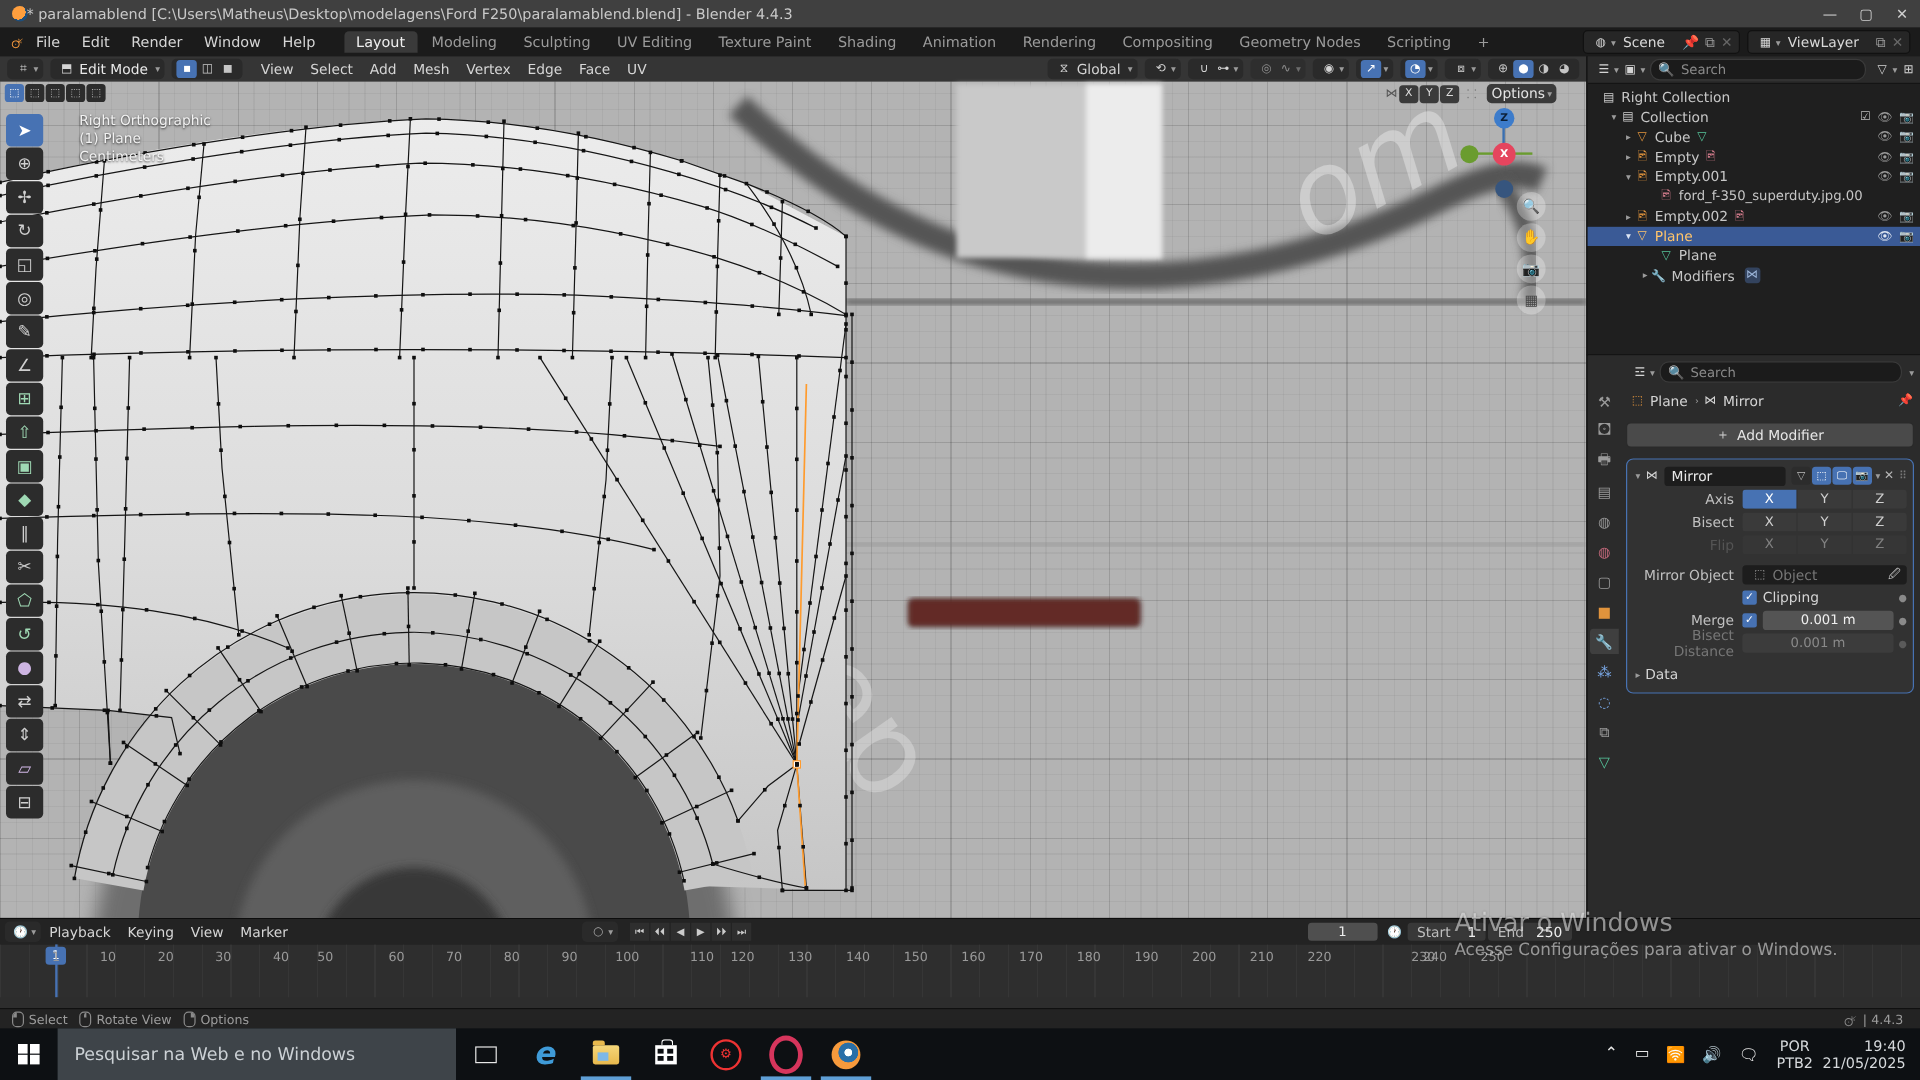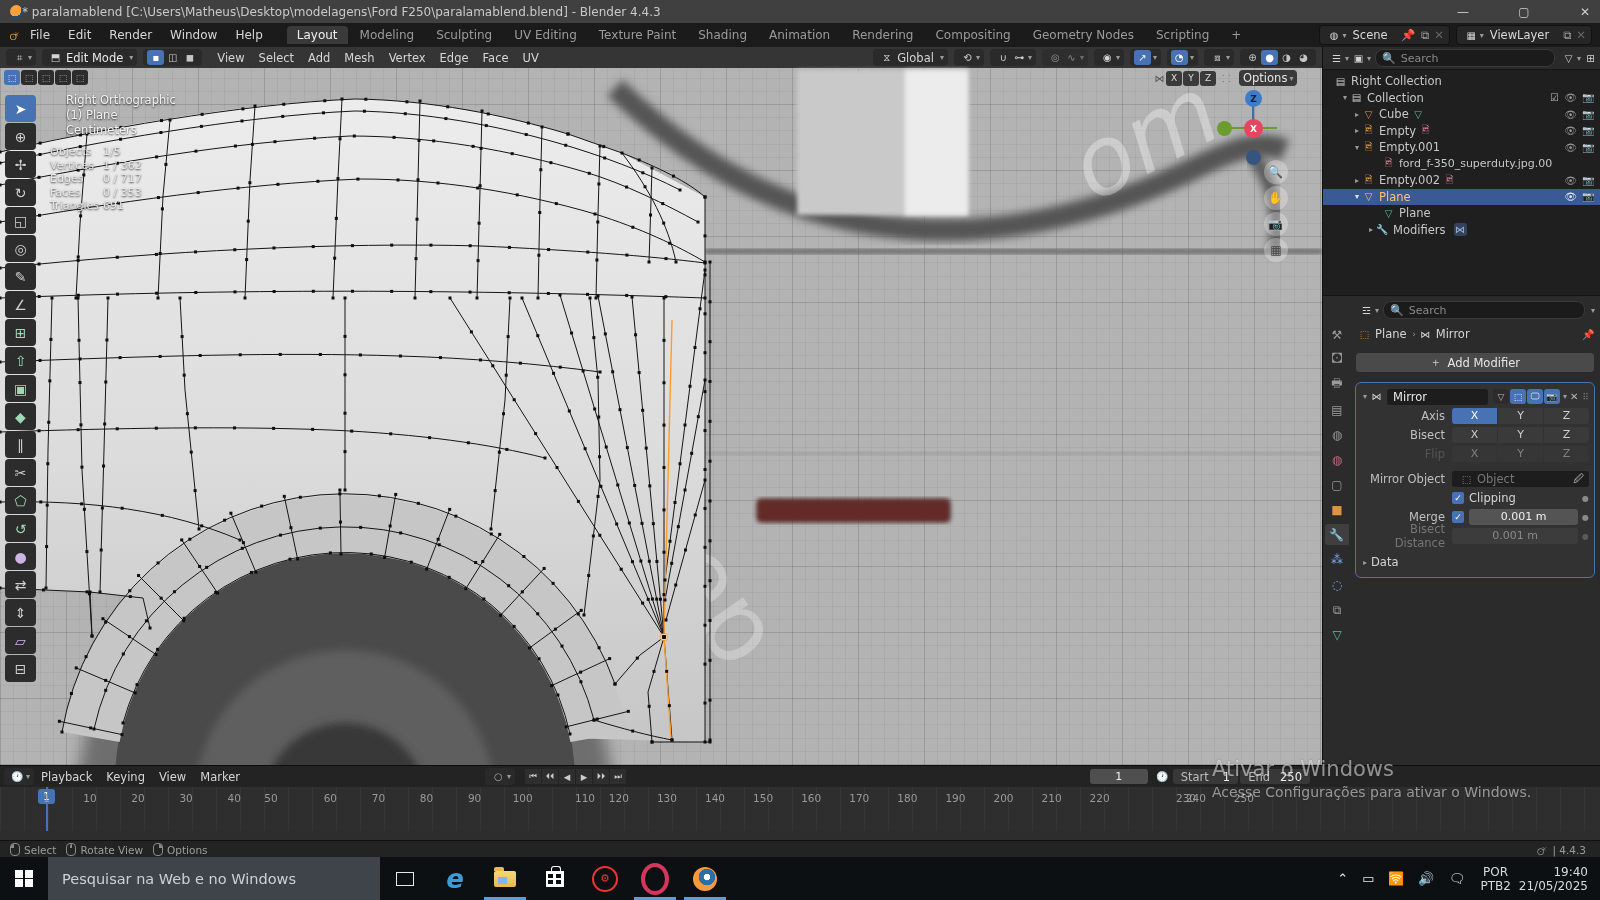--- a/index.html
+++ b/index.html
@@ -2,21 +2,21 @@
 <html><head>
 <meta charset="utf-8">
 <style>
   html,body{margin:0;padding:0;background:#000;}
   #screen{position:relative;width:1600px;height:900px;overflow:hidden;background:#1d1d1d;
     font-family:"DejaVu Sans","Liberation Sans",sans-serif;font-size:11.5px;color:#d4d4d4;
     -webkit-font-smoothing:antialiased;}
   .ab{position:absolute;}
   .row{display:flex;align-items:center;}
   
-  #titlebar{left:0;top:0;width:1600px;height:23px;background:#404040;color:#cfcfcf;display:flex;align-items:center;gap:31px;}
+  #titlebar{left:0;top:0;width:1600px;height:23px;background:#404040;color:#cfcfcf;display:flex;align-items:center;}
   #titlebar .ttl{margin-left:8px;font-size:12px;color:#c9c9c9;white-space:nowrap;}
   .winbtn{width:30px;text-align:center;color:#cfcfcf;font-size:12px;}
   
   #topbar{left:0;top:23px;width:1600px;height:24px;background:#1b1b1b;display:flex;align-items:center;}
   .menu{padding:0 9px;color:#d6d6d6;font-size:12px;}
   .wtab{padding:2px 10px;margin:0 1px;color:#9b9b9b;font-size:12px;border-radius:4px 4px 0 0;}
   .wtab.active{background:#3a3a3a;color:#efefef;}
   .selwidget{display:flex;align-items:center;background:#262626;border:1px solid #111;border-radius:4px;height:18px;padding:0 5px;margin-left:6px;font-size:11.5px;color:#d9d9d9;}
   
   #vheader{left:0;top:47px;width:1322px;height:21px;background:#353535;display:flex;align-items:center;border-bottom:1px solid #272727;}
@@ -840,44 +840,20 @@
       <span style="color:#e4e4e4;">Options</span>
         <span class="car">▾</span>
     </span>
   </div>
 
   <div class="ab ovl" style="left:66px;top:93px;">
     <div>Right Orthographic</div>
     <div>(1) Plane</div>
     <div>Centimeters</div>
   </div>
-  <table class="ab stats" style="left:50px;top:145px;border-collapse:collapse;">
-    <tbody>
-        <tr>
-          <td>Objects</td>
-          <td>1/5</td>
-        </tr>
-    <tr>
-          <td>Vertices</td>
-          <td>1 / 362</td>
-        </tr>
-    <tr>
-          <td>Edges</td>
-          <td>0 / 717</td>
-        </tr>
-    <tr>
-          <td>Faces</td>
-          <td>0 / 353</td>
-        </tr>
-    <tr>
-          <td>Triangles</td>
-          <td>691</td>
-        </tr>
-  </tbody>
-    </table>
 
   <div id="toolbar" class="ab">
     <div class="tool active">➤</div>
     <div class="tool">⊕</div>
     <div class="tool">✢</div>
     <div class="tool">↻</div>
     <div class="tool">◱</div>
     <div class="tool">◎</div>
     <div class="tool">✎</div>
     <div class="tool">∠</div>

